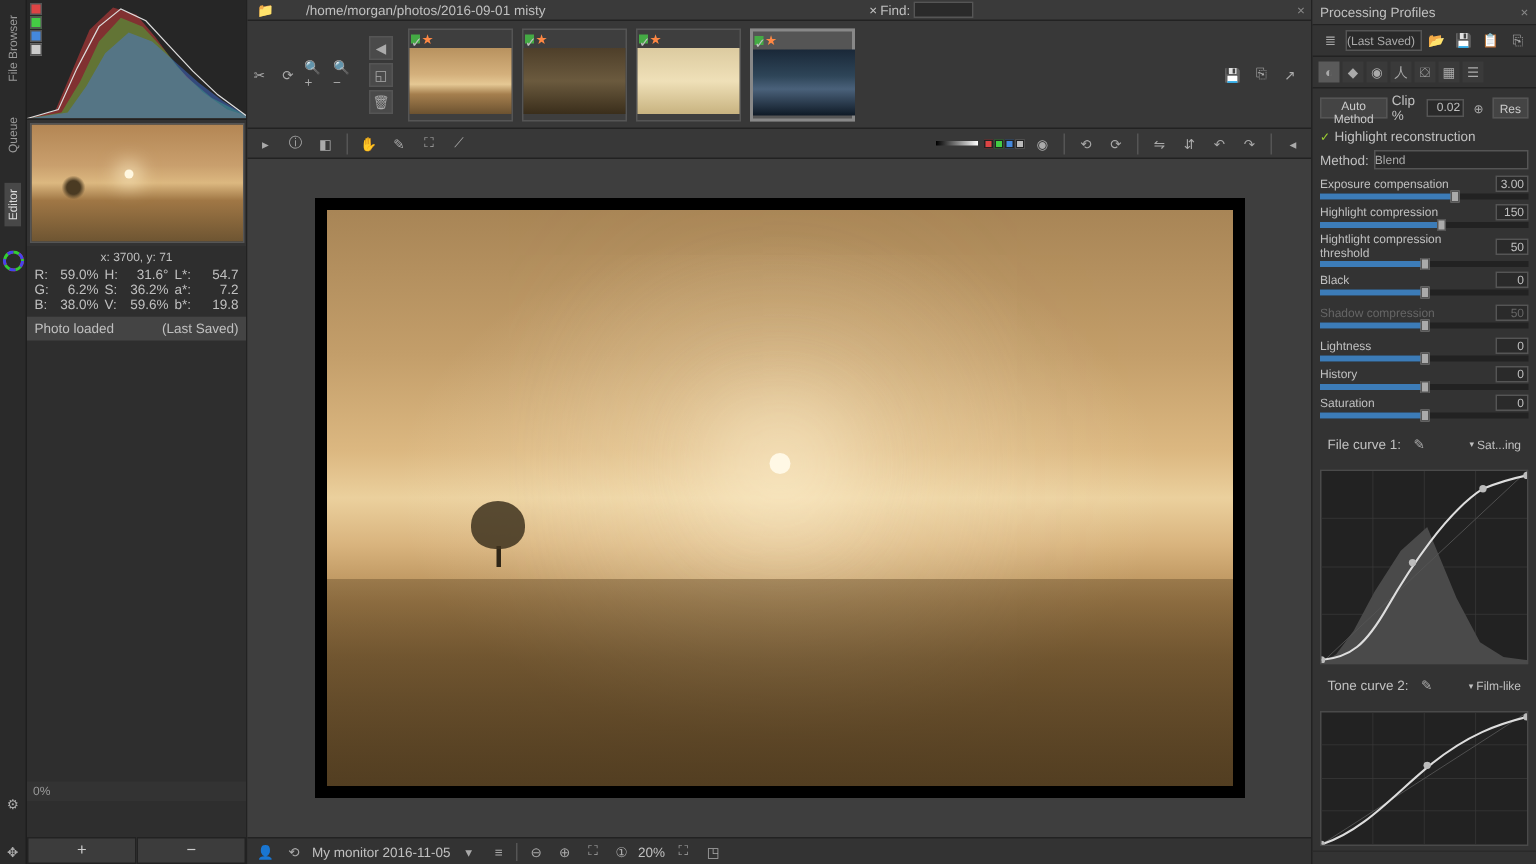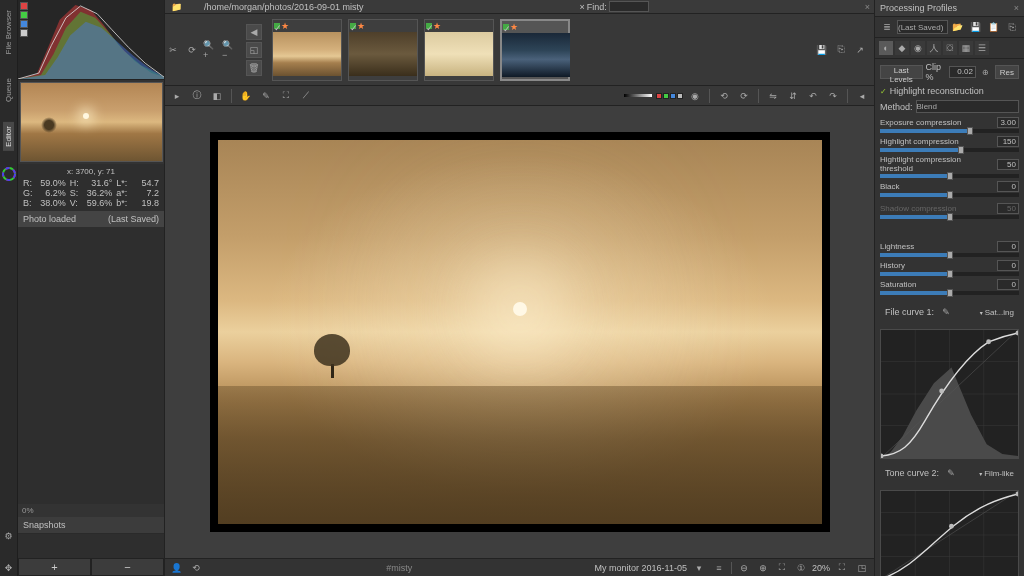--- a/index.html
+++ b/index.html
@@ -193,21 +193,20 @@
 
   <div class="history-body">
     <div class="history-row">
       <span>Photo loaded</span>
       <span>(Last Saved)</span>
     </div>
   </div>
 
   <div style="font-size:8px;padding:2px 4px;color:#999">0%</div>
 
-  <div class="panel-header">Snapshots</div>
   <div class="snapshot-body"></div>
   <div class="snap-buttons">
     <button>+</button>
     <button>−</button>
   </div>
 </div>
 
 <div class="main-area">
   <div class="path-bar">
     <span class="ico">📁</span>
@@ -312,21 +311,20 @@
         <div class="grass"></div>
       </div>
     </div>
   </div>
 
   <div class="bottom-bar">
     <div class="mini-icons">
       <span class="ico">👤</span>
       <span class="ico">⟲</span>
     </div>
-    <span class="path">#misty</span>
     <span>My monitor 2016-11-05</span>
     <span class="ico">▾</span>
     <span class="ico">≡</span>
     <span class="sep" style="width:1px;height:12px;background:#555"></span>
     <div class="zoom-controls">
       <span class="ico">⊖</span>
       <span class="ico">⊕</span>
       <span class="ico">⛶</span>
       <span class="ico">①</span>
       <span>20%</span>
@@ -355,38 +353,38 @@
     <span class="ico">◉</span>
     <span class="ico">人</span>
     <span class="ico">⛋</span>
     <span class="ico">▦</span>
     <span class="ico">☰</span>
   </div>
 
   <div class="tool-section">
     <div class="tool-body">
       <div class="row">
-        <button class="small-btn">Last Levels</button>
+        <button class="small-btn">Auto Method</button>
         <span>Clip %</span>
         <span class="spin">0.02</span>
         <span class="ico" style="font-size:8px">⊕</span>
         <button class="small-btn">Res</button>
       </div>
       <div class="check">
           <span>Highlight reconstruction</span>
         </div>
       <div class="row">
         <span>Method:</span>
         <select style="flex:1;height:13px;background:#2a2a2a;border:1px solid #555;color:#aaa;font-size:8px"><option>Blend</option></select>
       </div>
 
       <div id="sliders">
           <div class="">
             <div class="slider-row" style="">
-              <span class="lbl">Exposure compression</span>
+              <span class="lbl">Exposure compensation</span>
               <span class="val">3.00</span>
             </div>
             <div class="slider-track">
               <div class="slider-fill" style="width:65%"></div>
               <div class="slider-thumb" style="left:65%"></div>
             </div>
           </div>
           <div class="">
             <div class="slider-row" style="">
               <span class="lbl">Highlight compression</span>
@@ -421,21 +419,21 @@
             <div class="slider-row" style="margin-top:6px;">
               <span class="lbl">Shadow compression</span>
               <span class="val">50</span>
             </div>
             <div class="slider-track">
               <div class="slider-fill" style="width:50%"></div>
               <div class="slider-thumb" style="left:50%"></div>
             </div>
           </div>
           <div class="">
-            <div class="slider-row" style="margin-top:22px;">
+            <div class="slider-row" style="margin-top:6px;">
               <span class="lbl">Lightness</span>
               <span class="val">0</span>
             </div>
             <div class="slider-track">
               <div class="slider-fill" style="width:50%"></div>
               <div class="slider-thumb" style="left:50%"></div>
             </div>
           </div>
           <div class="">
             <div class="slider-row" style="">

